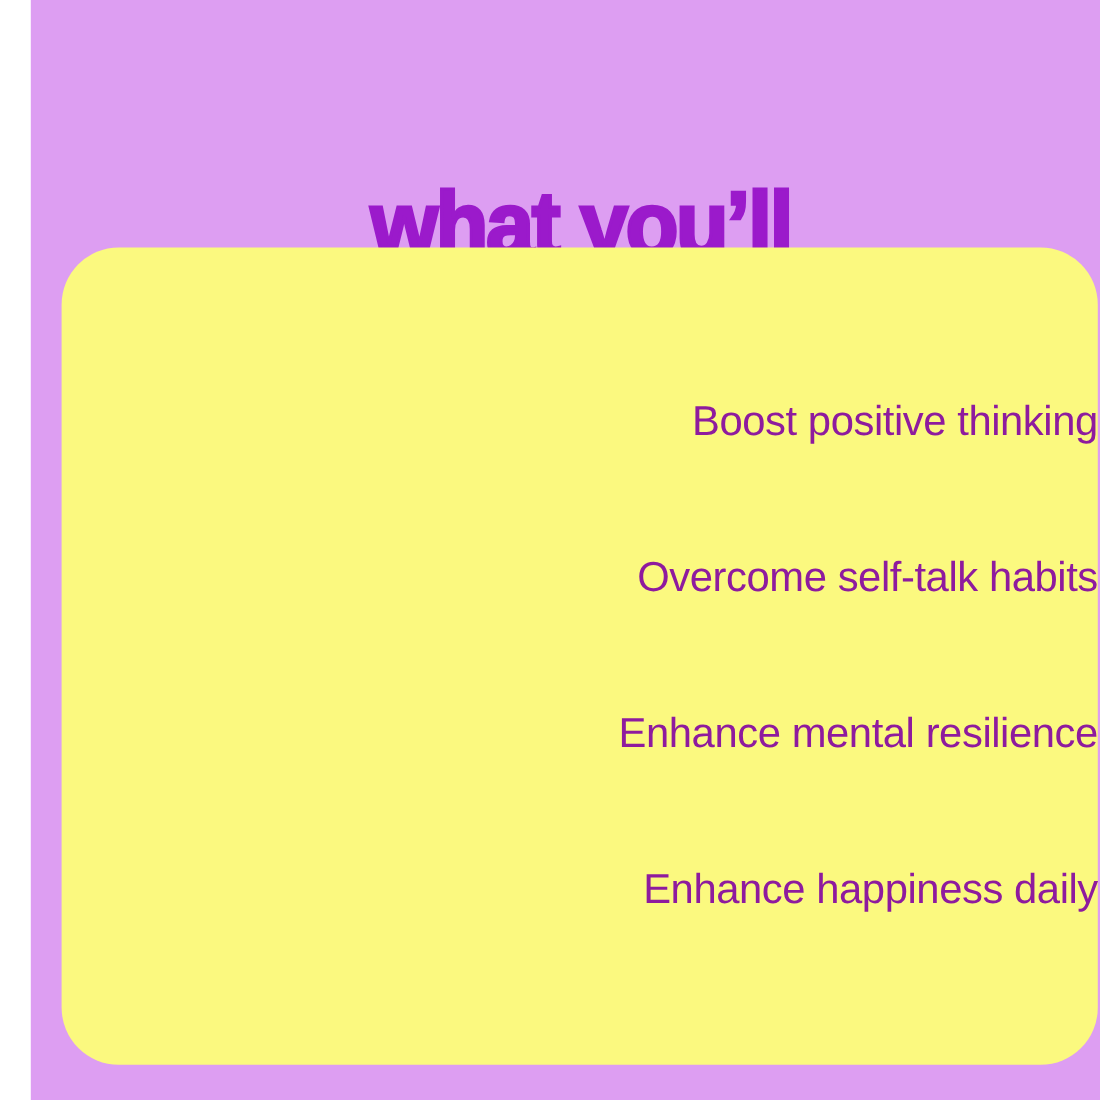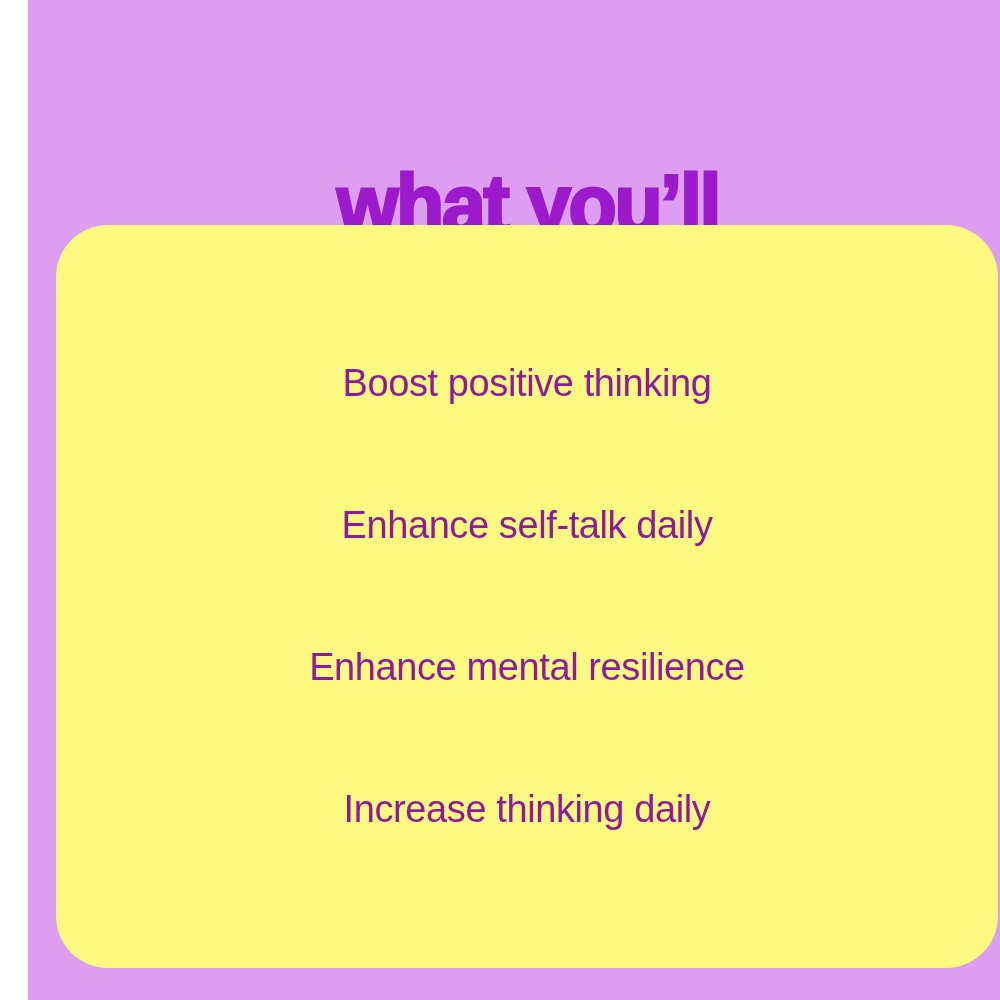--- a/index.html
+++ b/index.html
@@ -78,44 +78,44 @@
     text-align: center;
     color: #8e1b9e;
     font-family: "Liberation Sans", sans-serif;
     font-weight: 400;
     font-size: 38px;
     line-height: 1.1;
     letter-spacing: -0.4px;
     height: 142px;
     display: flex;
     align-items: center;
-    justify-content: center;
+    justify-content: flex-end;
     box-sizing: border-box;
   }
 </style>
 </head>
 <body>
 
 <div id="poster" style="background: rgb(221, 158, 242); margin-left: 28px;">
 
   <h1 id="heading" style="color: rgb(155, 26, 203); -webkit-text-stroke: 3px rgb(155, 26, 203);">
     <span class="hline">what you’ll</span>
     <span class="hline">learn inside</span>
   </h1>
 
   <div id="card" style="background: rgb(251, 249, 127);">
     <ul id="benefit-list">
       <li style="color: rgb(142, 27, 158);">
         <span>Boost positive thinking</span>
       </li>
       <li style="color: rgb(142, 27, 158);">
-        <span>Enhance self-talk daily</span>
+        <span>Overcome self-talk habits</span>
       </li>
       <li style="color: rgb(142, 27, 158);">
         <span>Enhance mental resilience</span>
       </li>
       <li style="color: rgb(142, 27, 158);">
-        <span>Increase thinking daily</span>
+        <span>Enhance happiness daily</span>
       </li>
     </ul>
   </div>
 
 </div>
 
 </body></html>

